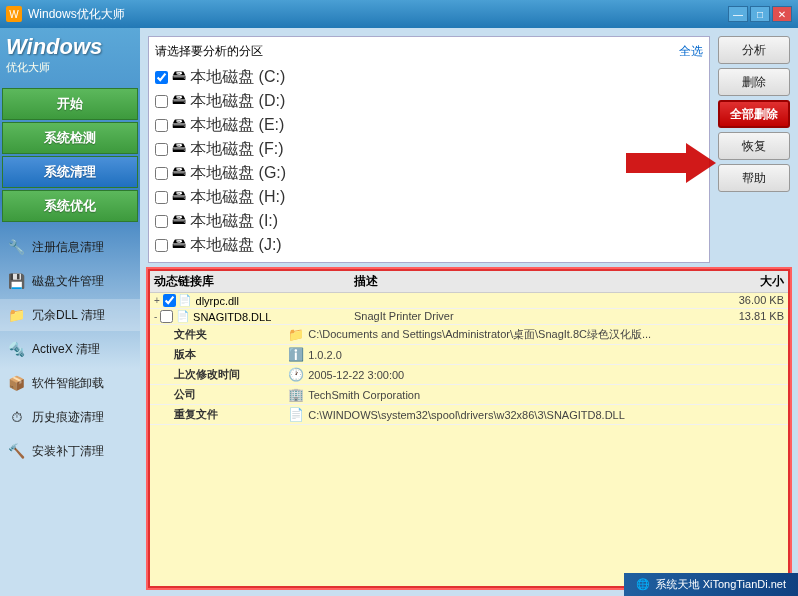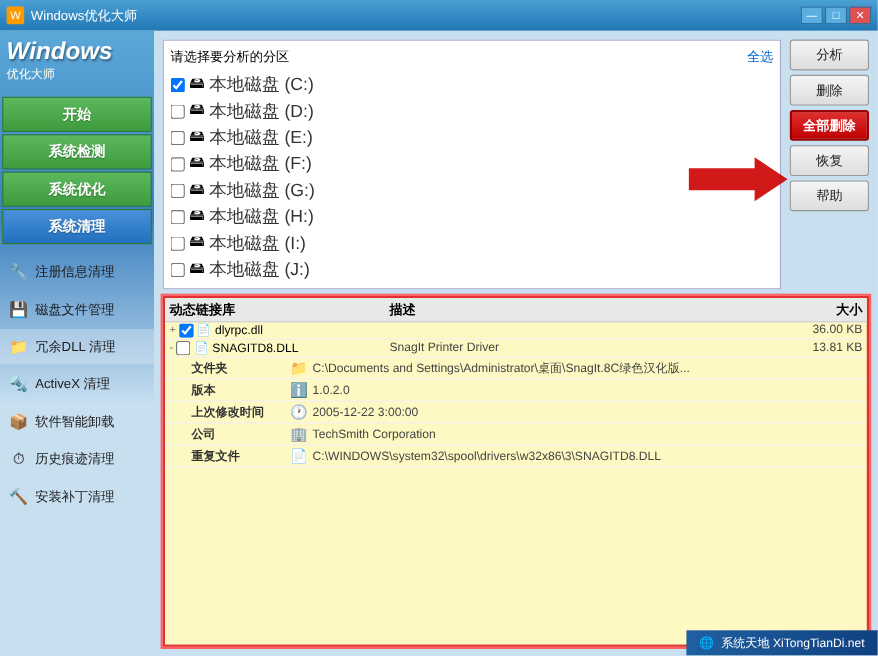--- a/index.html
+++ b/index.html
@@ -271,20 +271,21 @@
       overflow: hidden;
     }
     .dll-desc-cell { flex: 1; color: #444; overflow: hidden; }
     .dll-size-cell { width: 80px; text-align: right; color: #444; }
     .detail-row {
       display: flex;
       padding: 2px 8px 2px 24px;
       border-bottom: 1px solid #f0f0f0;
       font-size: 11px;
       align-items: center;
+      gap: 24px;
     }
     .detail-label {
       width: 90px;
       font-weight: bold;
       color: #333;
     }
     .detail-value {
       color: #444;
       display: flex;
       align-items: center;
@@ -333,22 +334,22 @@
 <div class="main-container">
 
   <div class="sidebar">
     <div class="sidebar-logo">
       <span class="logo-windows">Windows</span>
       <span class="logo-subtitle">优化大师</span>
     </div>
     <div class="sidebar-nav">
       <div class="sidebar-btn">开始</div>
       <div class="sidebar-btn">系统检测</div>
+      <div class="sidebar-btn active">系统清理</div>
       <div class="sidebar-btn">系统优化</div>
-      <div class="sidebar-btn active">系统清理</div>
     </div>
     <div class="sidebar-menu-items">
       <div class="sidebar-item">
         <div class="sidebar-item-icon">🔧</div>
         <span>注册信息清理</span>
       </div>
       <div class="sidebar-item">
         <div class="sidebar-item-icon">💾</div>
         <span>磁盘文件管理</span>
       </div>

